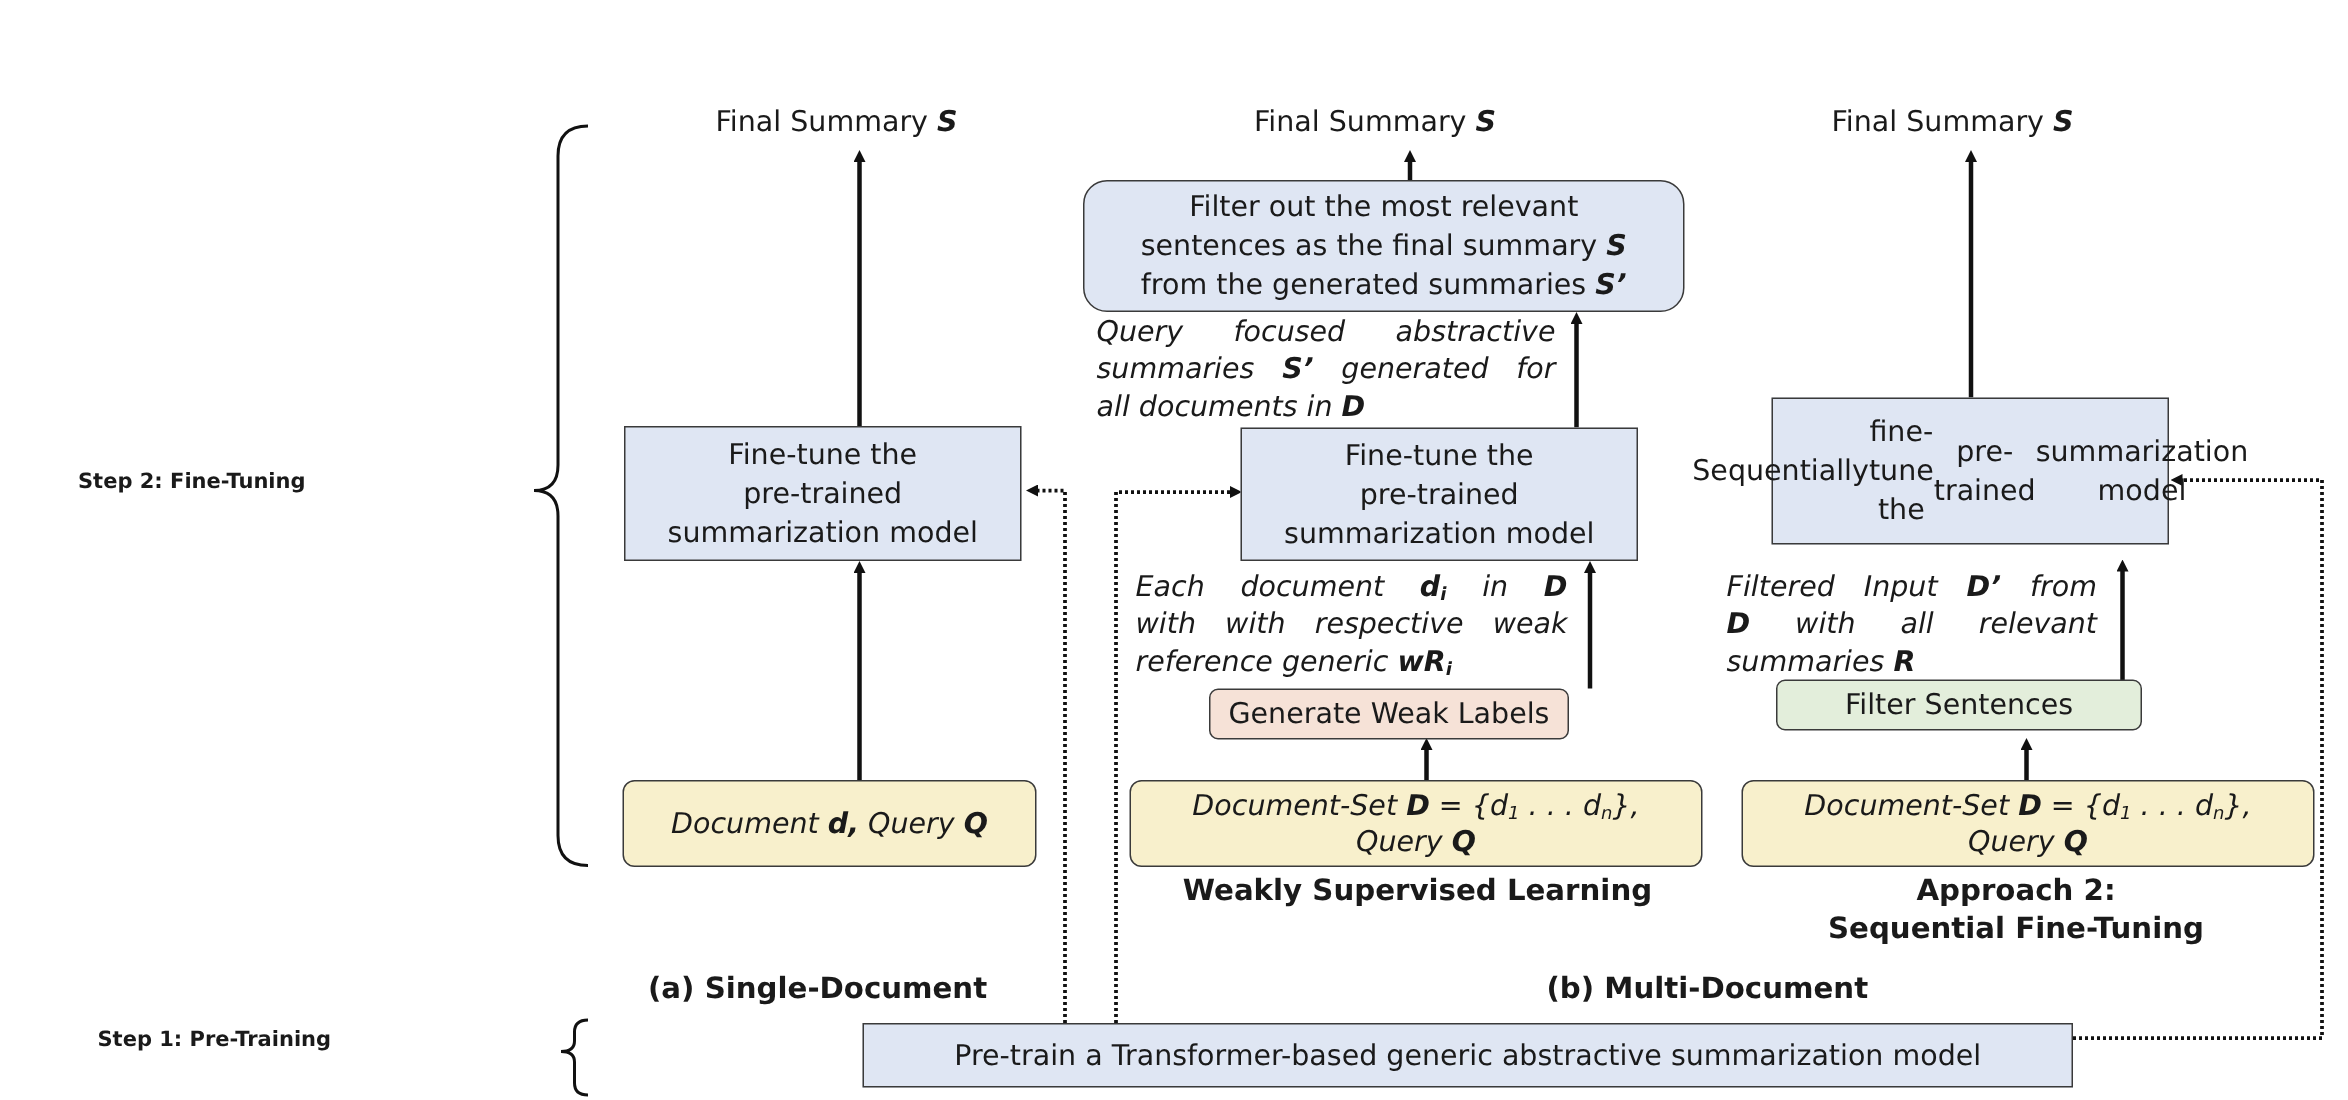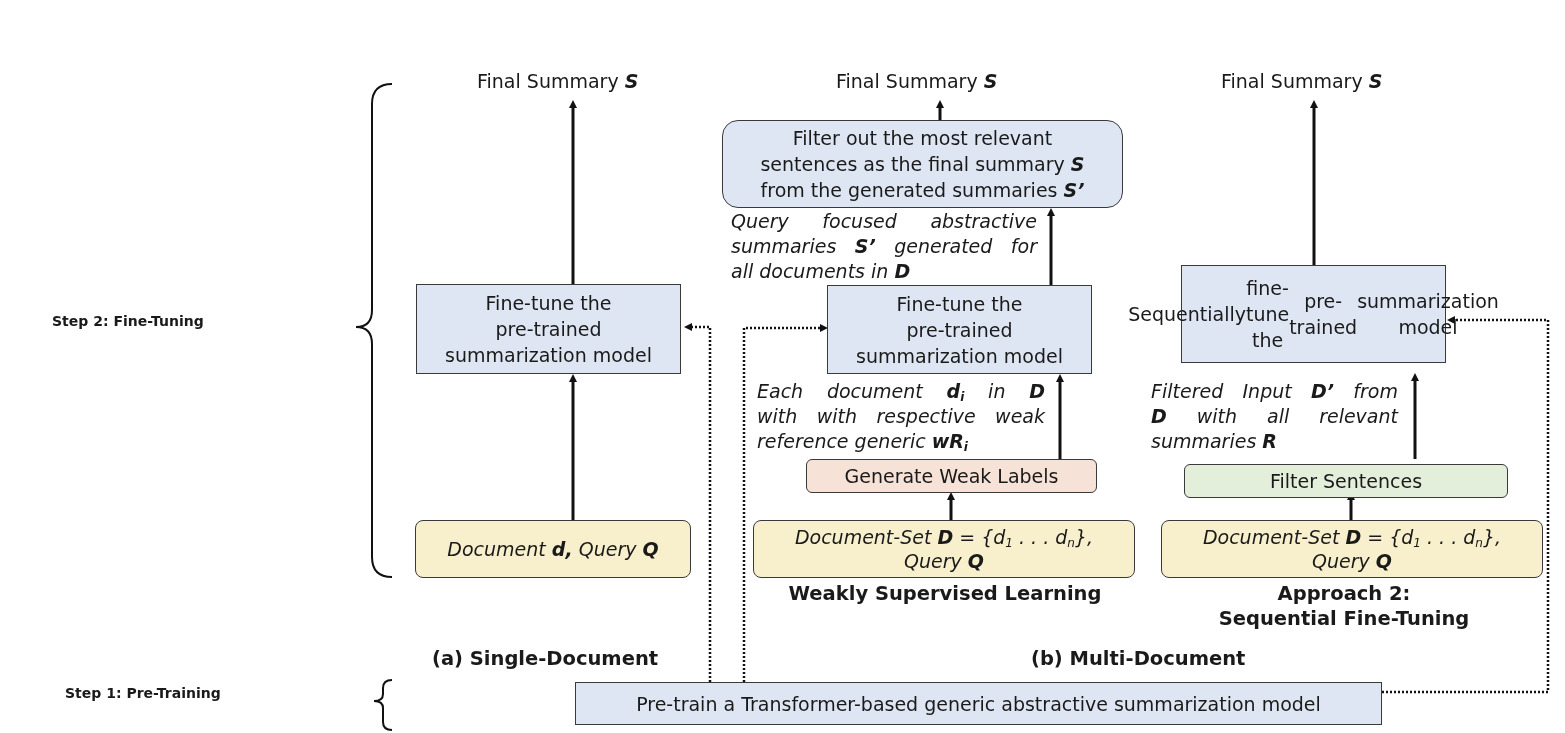--- a/index.html
+++ b/index.html
@@ -89,21 +89,21 @@
 <div class="box blue" style="left:827px;top:285px;width:265px;height:89px;flex-direction:column;">
   <div>Fine-tune the</div>
   <div>pre-trained</div>
   <div>summarization model</div>
 </div>
 <div class="note" style="left:757px;top:379px;width:288px;">
   <span class="ln"><span>Each document </span><b><span>d</span><sub>i</sub></b><span> in </span><b>D</b></span>
   <span class="ln">with with respective weak</span>
   <span class="ln last"><span>reference generic </span><b><span>wR</span><sub>i</sub></b></span>
 </div>
-<div class="box peach" style="left:806px;top:459px;width:291px;height:34px;">Generate Weak Labels</div>
+<div class="box peach" style="left:806px;top:459px;width:240px;height:34px;">Generate Weak Labels</div>
 <div class="box yellow" style="left:753px;top:520px;width:382px;height:58px;flex-direction:column;font-style:italic;line-height:24px;">
   <div><span>Document-Set </span><b>D</b><span> = {d</span><sub>1</sub><span> . . . d</span><sub>n</sub><span>},</span></div>
   <div><span>Query </span><b>Q</b></div>
 </div>
 <div class="caption" style="left:774px;top:581px;width:342px;">
   <div>Weakly Supervised Learning</div>
 </div>
 
 <div class="lbl" style="left:1221px;top:70px;">
   <span>Final Summary </span><b><i>S</i></b>
@@ -112,21 +112,21 @@
   <div>Sequentially</div>
   <div>fine-tune the</div>
   <div>pre-trained</div>
   <div>summarization model</div>
 </div>
 <div class="note" style="left:1151px;top:379px;width:247px;">
   <span class="ln"><span>Filtered Input </span><b>D’</b><span> from</span></span>
   <span class="ln"><b>D</b><span> with all relevant</span></span>
   <span class="ln last"><span>summaries </span><b>R</b></span>
 </div>
-<div class="box green" style="left:1184px;top:464px;width:324px;height:34px;">Filter Sentences</div>
+<div class="box green" style="left:1184px;top:453px;width:244px;height:34px;">Filter Sentences</div>
 <div class="box yellow" style="left:1161px;top:520px;width:382px;height:58px;flex-direction:column;font-style:italic;line-height:24px;">
   <div><span>Document-Set </span><b>D</b><span> = {d</span><sub>1</sub><span> . . . d</span><sub>n</sub><span>},</span></div>
   <div><span>Query </span><b>Q</b></div>
 </div>
 <div class="caption" style="left:1174px;top:581px;width:340px;">
   <div>Approach 2:</div>
   <div>Sequential Fine-Tuning</div>
 </div>
 
 <div class="caption" style="left:1031px;top:646px;">(b) Multi-Document</div>

